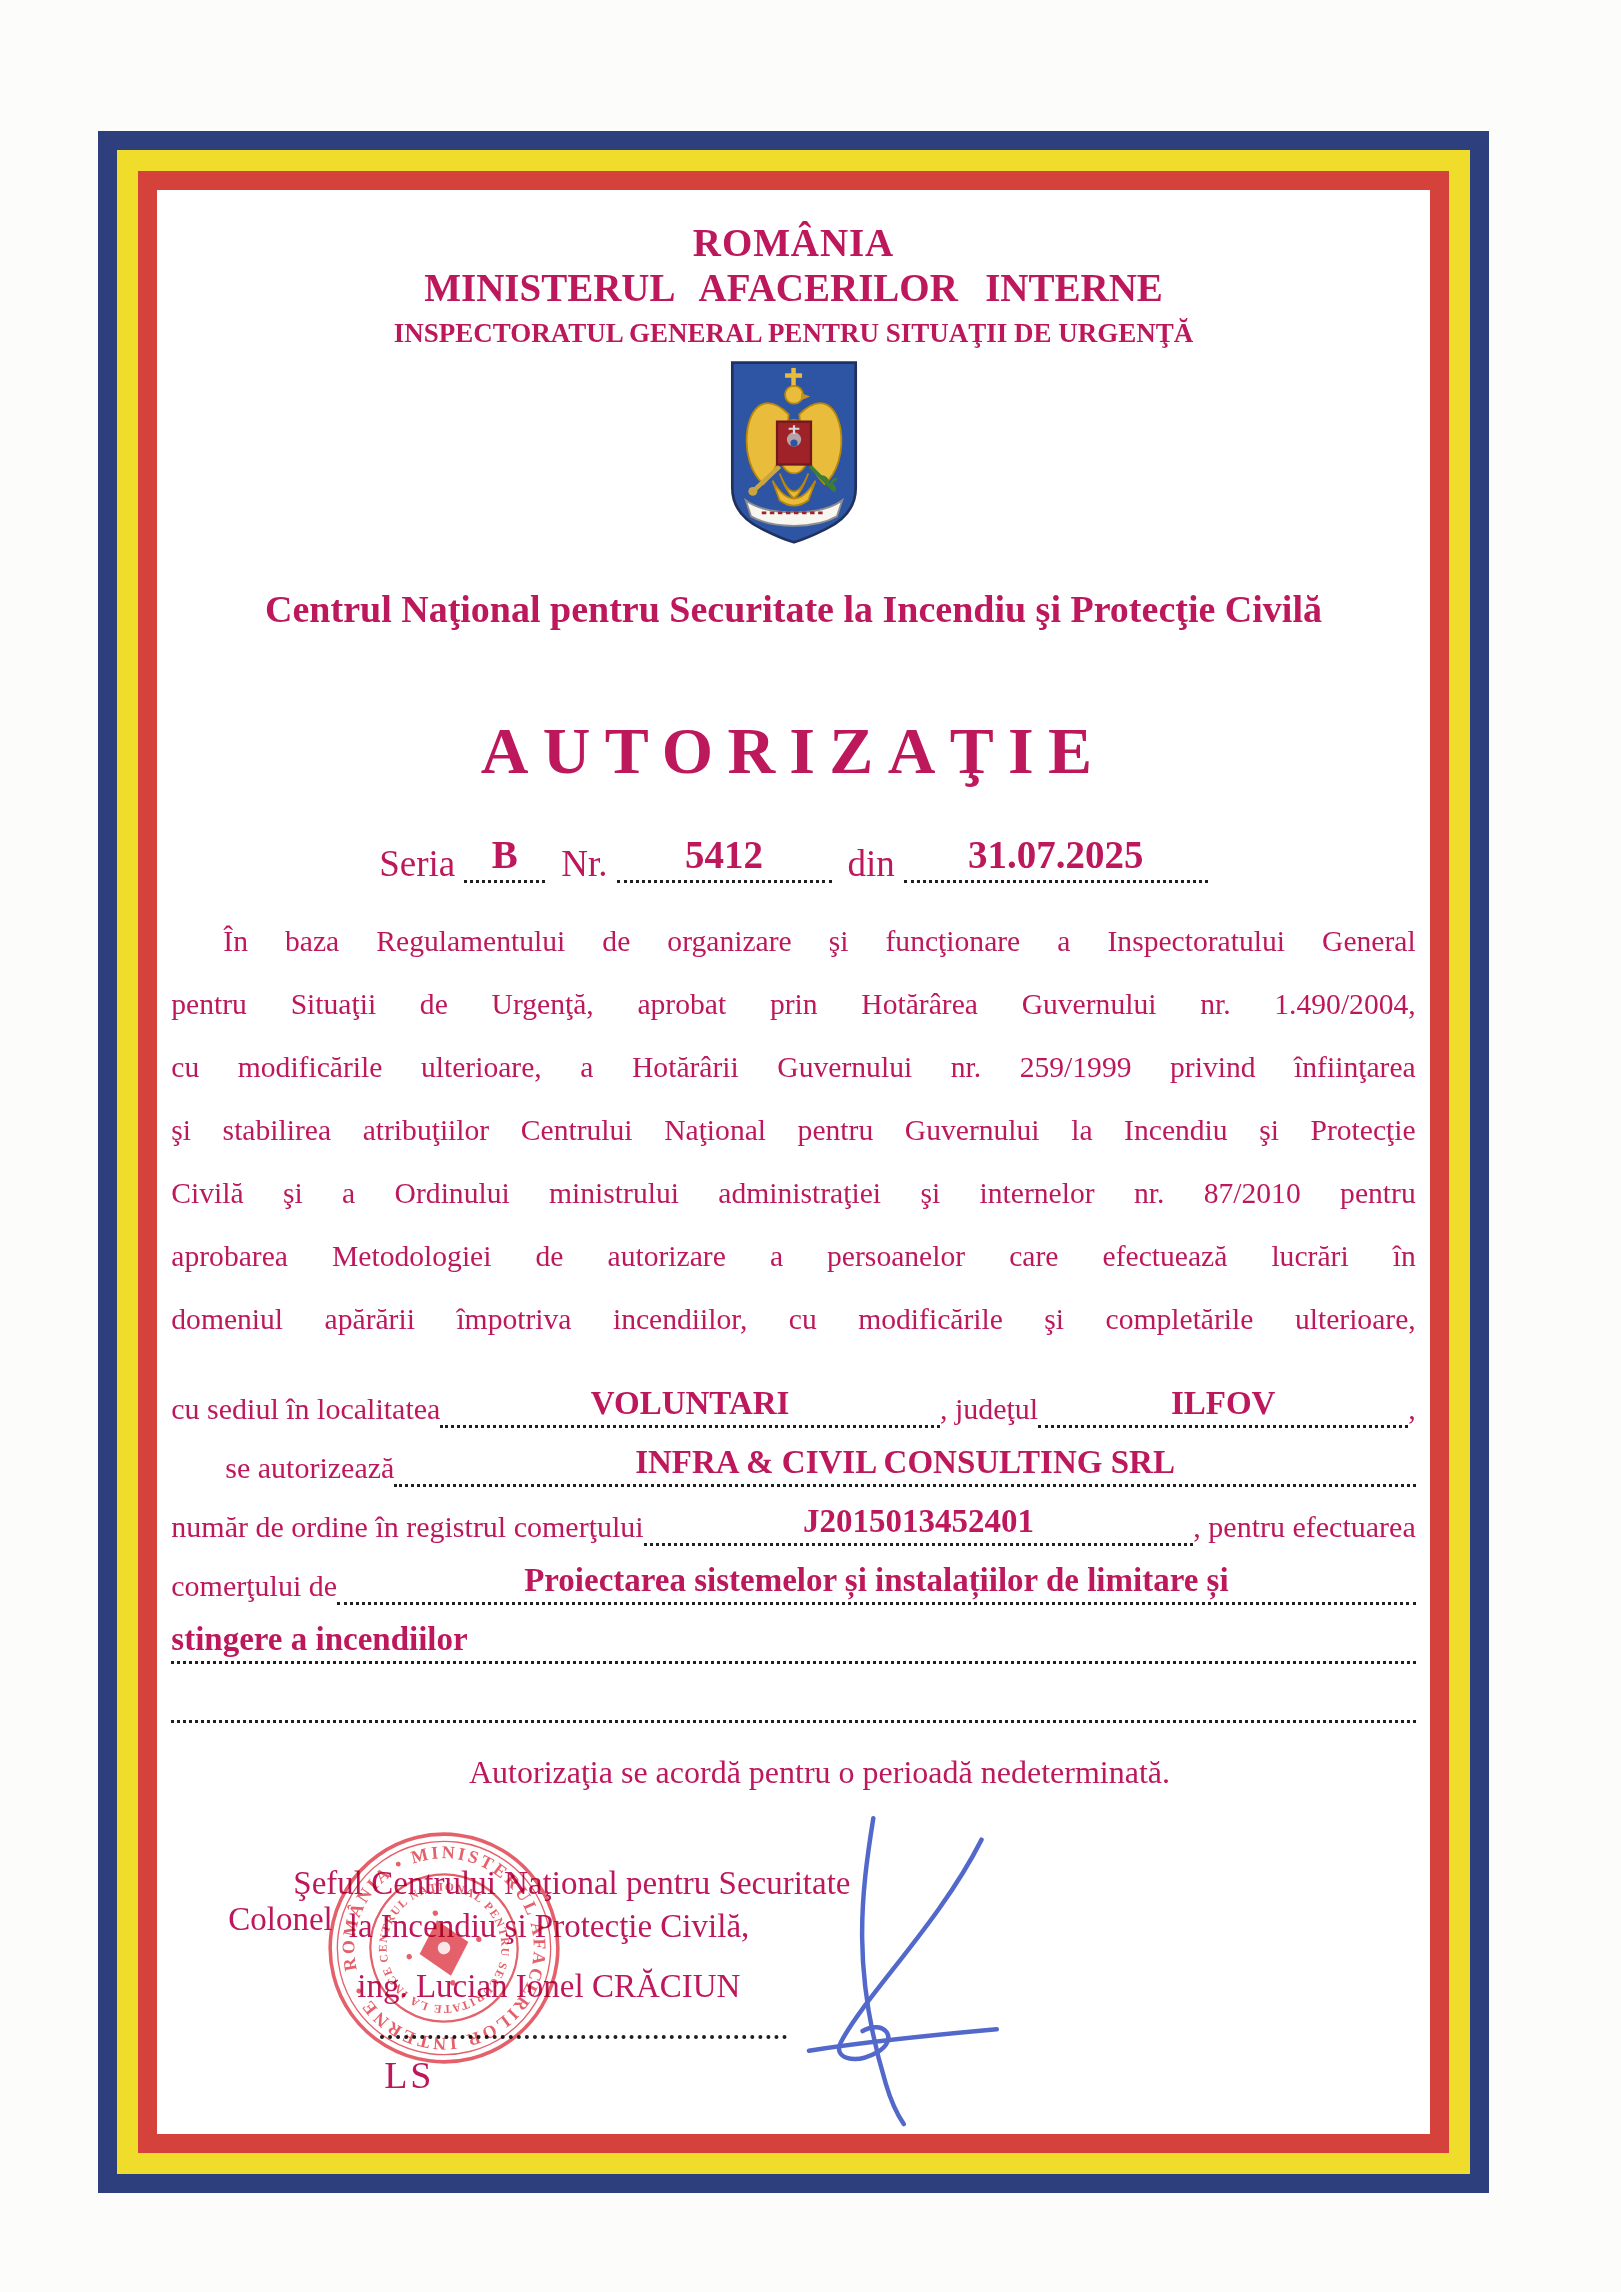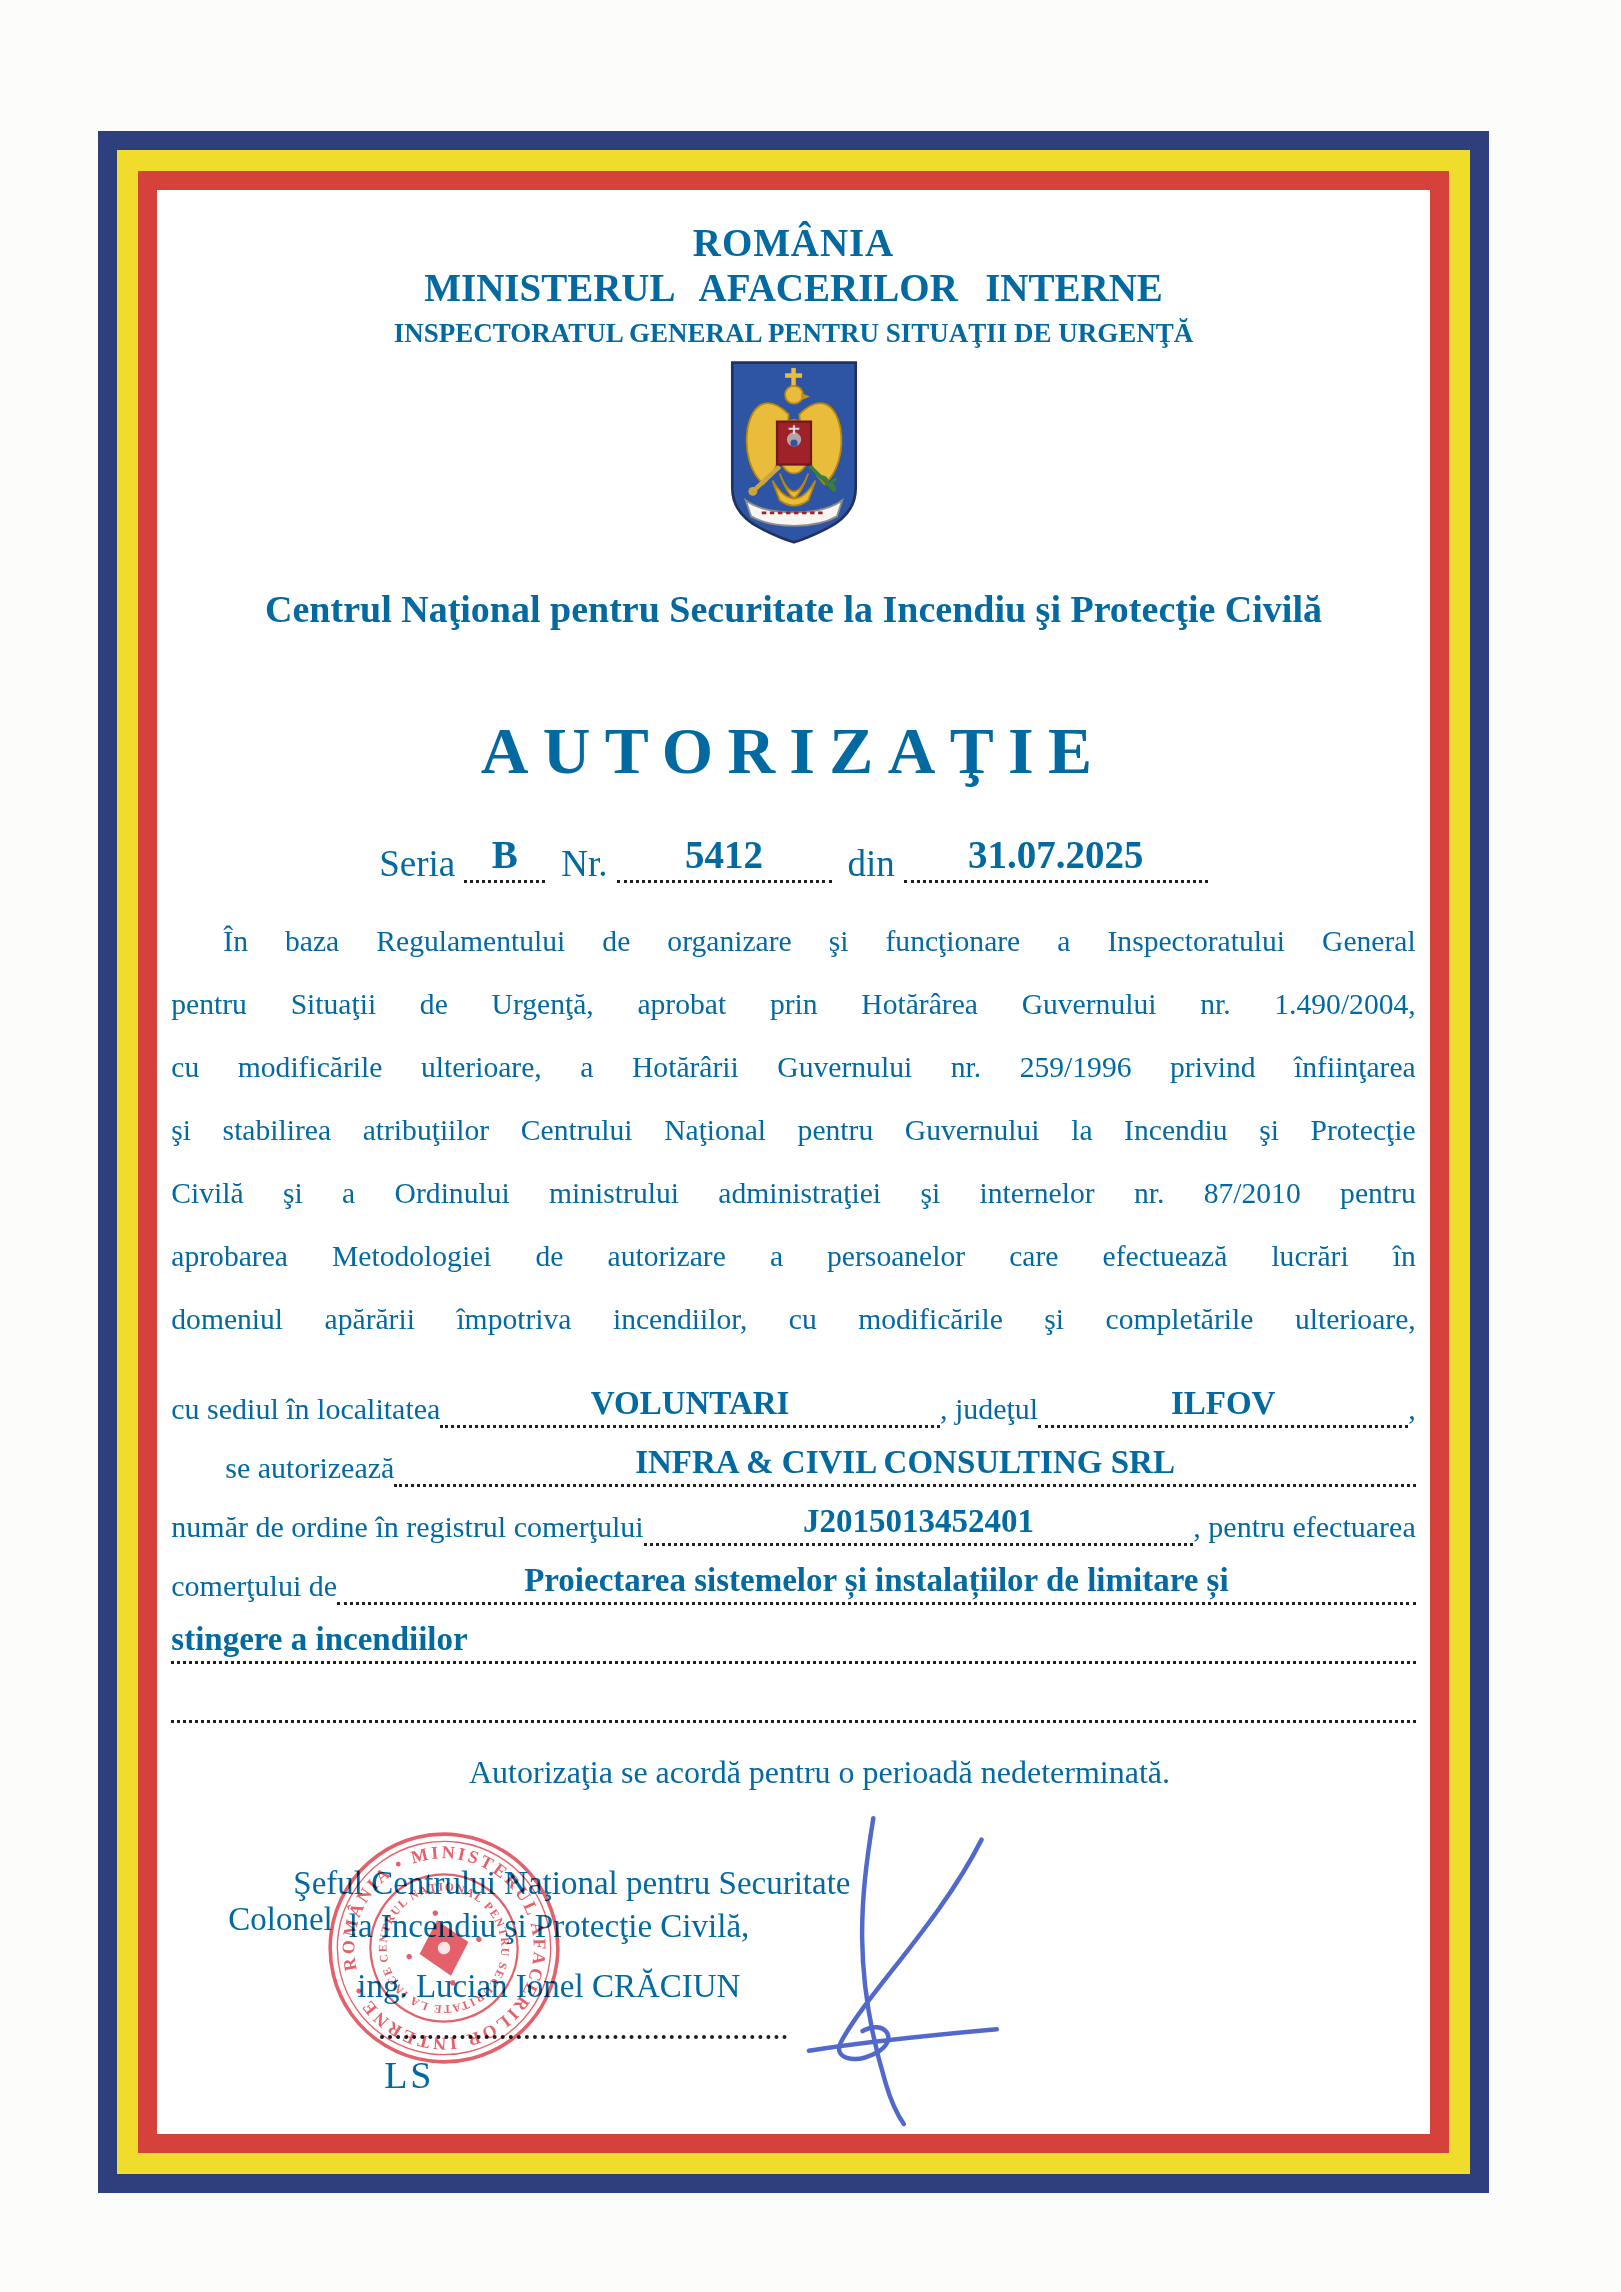--- a/index.html
+++ b/index.html
@@ -1,21 +1,21 @@
 <!DOCTYPE html>
 <html style="font-size:14.3px"><head>
 <meta charset="utf-8">
 <style>
   html,body { margin:0; padding:0; background:#f4f4f2; }
   .page {
     position:relative;
     width:1621px; height:2293px;
     background:#fcfcfa;
     font-family:"Liberation Serif", serif;
-    color:#0369a1;
+    color:#be185d;
     overflow:hidden;
   }
   
   .frame-blue {
     position:absolute; left:98px; top:131px; right:132px; bottom:100px;
     border:19px solid #2e3f7d;
   }
   .frame-yellow { position:absolute; inset:0; border:21.5px solid #f0dd2b; }
   .frame-red    { position:absolute; inset:0; border:19.7px solid #d5423b; }
   .content {
@@ -166,21 +166,21 @@
             <span class="gap"></span>
             <span class="lbl">din</span>
             <span class="fill f-din">
               <span class="val">31.07.2025</span>
             </span>
           </div>
 
           <div class="paragraph">
             <div class="p-line indent">În baza Regulamentului de organizare şi funcţionare a Inspectoratului General</div>
             <div class="p-line">pentru Situaţii de Urgenţă, aprobat prin Hotărârea Guvernului nr. 1.490/2004,</div>
-            <div class="p-line">cu modificările ulterioare, a Hotărârii Guvernului nr. 259/1996 privind înfiinţarea</div>
+            <div class="p-line">cu modificările ulterioare, a Hotărârii Guvernului nr. 259/1999 privind înfiinţarea</div>
             <div class="p-line">şi stabilirea atribuţiilor Centrului Naţional pentru Guvernului la Incendiu şi Protecţie</div>
             <div class="p-line">Civilă şi a Ordinului ministrului administraţiei şi internelor nr. 87/2010 pentru</div>
             <div class="p-line">aprobarea Metodologiei de autorizare a persoanelor care efectuează lucrări în</div>
             <div class="p-line">domeniul apărării împotriva incendiilor, cu modificările şi completările ulterioare,</div>
           </div>
 
           <div class="form">
 
             <div class="f-row">
               <span class="lbl">cu sediul în localitatea</span>

